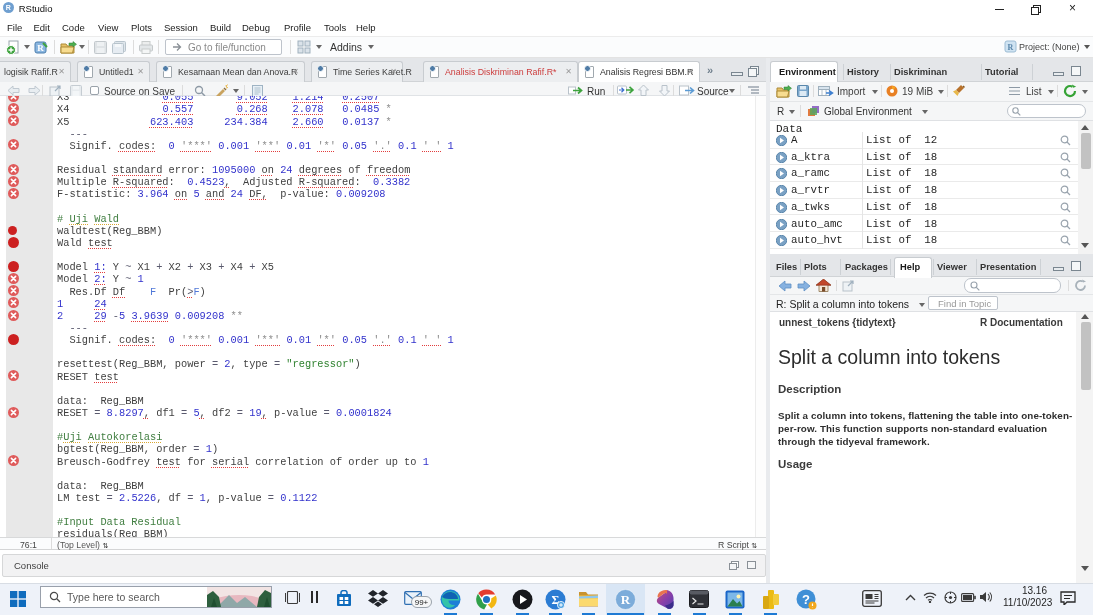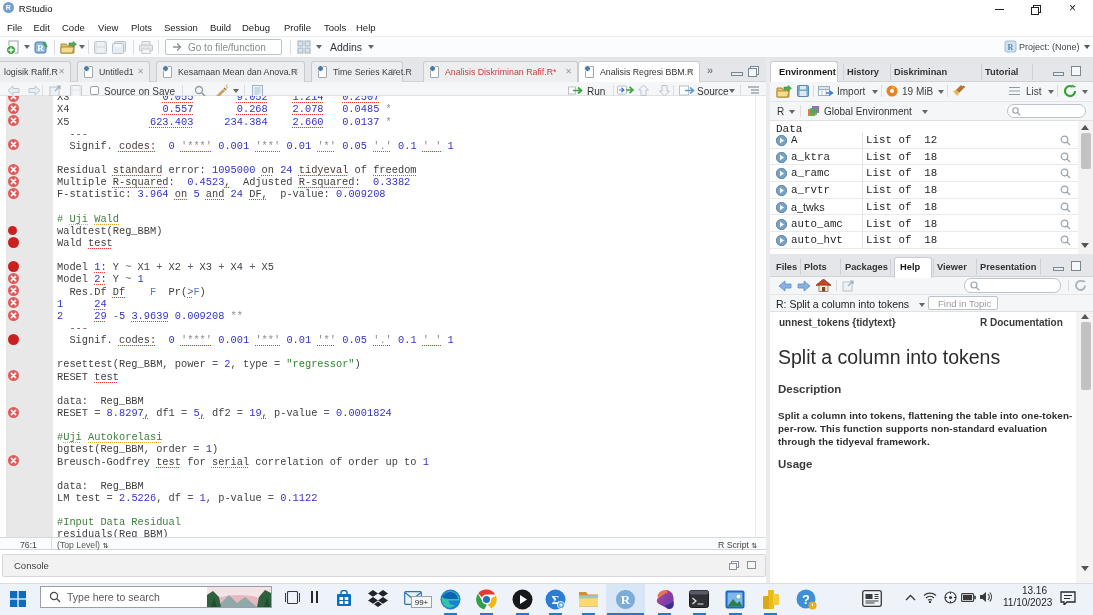--- a/index.html
+++ b/index.html
@@ -379,21 +379,21 @@
 <div class="bp" style="top:130.0px;width:9px;height:9px"></div>
 <div class="bp" style="top:141.1px;width:11px;height:11px"></div>
 <div class="bp" style="top:165.4px;width:11px;height:11px"></div>
 <div class="bp" style="top:238.3px;width:11px;height:11px"></div>
 <div id="code">X3               <span class="n sq">0.055</span>       <span class="n sq">9.052</span>    <span class="n sq">1.214</span>   <span class="n sq">0.2507</span>
 X4               <span class="n sq">0.557</span>       <span class="n sq">0.268</span>    <span class="n sq">2.078</span>   <span class="n">0.0485</span> <span class="q">*</span>
 X5             <span class="n sq">623.403</span>     <span class="n">234.384</span>    <span class="n sq">2.660</span>   <span class="n">0.0137</span> <span class="q">*</span>
   <span class="o">---</span>
   Signif. <span class="sq">codes:</span>  <span class="n">0</span> <span class="q sq">'***'</span> <span class="n">0.001</span> <span class="q sq">'**'</span> <span class="n">0.01</span> <span class="q sq">'*'</span> <span class="n">0.05</span> <span class="q sq">'.'</span> <span class="n">0.1</span> <span class="q sq">' '</span> <span class="n">1</span>
 
-Residual <span class="sq">standard</span> error: <span class="n">1095000</span> <span class="sq">on</span> <span class="n">24</span> <span class="sq">tidyeval</span> of <span class="sq">freedom</span>
+Residual <span class="sq">standard</span> error: <span class="n">1095000</span> <span class="sq">on</span> <span class="n">24</span> <span class="sq">degrees</span> of <span class="sq">freedom</span>
 Multiple <span class="sq">R-squared</span>:  <span class="n">0.4523</span><span class="sq">,</span>  Adjusted <span class="sq">R-squared</span>:  <span class="n">0.3382</span>
 F-statistic: <span class="n">3.964</span> <span class="sq">on</span> <span class="n">5</span> <span class="sq">and</span> <span class="n">24</span> <span class="sq">DF,</span>  p-value: <span class="n">0.009208</span>
 
 <span class="c"># </span><span class="c sqy">Uji</span><span class="c"> </span><span class="c sqy">Wald</span>
 waldtest(Reg_BBM)
 Wald <span class="sq">test</span>
 
 Model <span class="n sq">1:</span> Y <span class="o">~</span> X1 <span class="o">+</span> X2 <span class="o">+</span> X3 <span class="o">+</span> X4 <span class="o">+</span> X5
 Model <span class="n sq">2:</span> Y <span class="o">~</span> <span class="n">1</span>
   Res.Df <span class="sq">Df</span>    <span class="k">F</span>  Pr(<span class="o sq">&gt;</span><span class="k">F</span>)
@@ -587,21 +587,21 @@
         <path d="M7 7 L10 10" stroke="#9aa4ae" stroke-width="1.3"></path>
       </svg>
     </div>
 <div class="abs" style="left:770px;top:198.8px;width:308px;height:16.7px;border-bottom:1px solid #eaeaea"></div>
 <div class="abs" style="left:776px;top:201.8px">
       <svg width="11" height="11" viewBox="0 0 11 11">
         <circle cx="5.5" cy="5.5" r="5.2" fill="#7aa1c4" stroke="#5d88ad"></circle>
         <path d="M4 2.8 L8 5.5 4 8.2z" fill="#fff"></path>
       </svg>
     </div>
-<div class="abs" style="left:791px;top:200.8px;font-family:Liberation Sans, sans-serif;font-size:10.8px;color:#1f1f1f;white-space:pre">a_twks</div>
+<div class="abs" style="left:791px;top:200.8px;font-family:Liberation Mono, monospace;font-size:10.8px;color:#1f1f1f;white-space:pre">a_twks</div>
 <div class="abs" style="left:866px;top:200.8px;font-family:'Liberation Mono',monospace;font-size:10.8px;color:#1f1f1f;white-space:pre">List of  18</div>
 <div class="abs" style="left:1060px;top:201.8px">
       <svg width="11" height="11" viewBox="0 0 11 11">
         <circle cx="4.5" cy="4.5" r="3.3" fill="none" stroke="#9aa4ae" stroke-width="1.2"></circle>
         <path d="M7 7 L10 10" stroke="#9aa4ae" stroke-width="1.3"></path>
       </svg>
     </div>
 <div class="abs" style="left:770px;top:215.5px;width:308px;height:16.7px;border-bottom:1px solid #eaeaea"></div>
 <div class="abs" style="left:776px;top:218.5px">
       <svg width="11" height="11" viewBox="0 0 11 11">
@@ -760,21 +760,21 @@
       <svg width="20" height="18" viewBox="0 0 20 18">
         <path d="M5 0 L10 3.4 5 6.8 0 3.4z M15 0 L20 3.4 15 6.8 10 3.4z M5 7 L10 10.4 5 13.8 0 10.4z M15 7 L20 10.4 15 13.8 10 10.4z M10 11.5 L14 14.2 10 17 6 14.2z" fill="#20242a"></path>
       </svg>
     </div>
 <div class="abs" style="left:404px;top:591px">
       <svg width="18" height="14" viewBox="0 0 18 14">
         <rect x="0.7" y="0.7" width="16.6" height="12.6" rx="1" fill="#eaf2fa" stroke="#2f6fb2" stroke-width="1.2"></rect>
         <path d="M1 1.5 L9 8 L17 1.5" fill="none" stroke="#2f6fb2" stroke-width="1.2"></path>
       </svg>
     </div>
-<div class="abs" style="left:411px;top:596px;width:21px;height:12px;background:#f5f6f7;border:1px solid #9aa2ab;border-radius:0;font-size:8px;color:#222;text-align:center;line-height:11px">99+</div>
+<div class="abs" style="left:411px;top:596px;width:21px;height:12px;background:#f5f6f7;border:1px solid #9aa2ab;border-radius:6px;font-size:8px;color:#222;text-align:center;line-height:11px">99+</div>
 <div class="abs" style="left:440px;top:589px">
       <svg width="21" height="21" viewBox="0 0 21 21">
         <circle cx="10.5" cy="10.5" r="10" fill="#1d7fd6"></circle>
         <path d="M2 8 C4 2.5 10 0.8 14.5 3.2 C18.5 5.4 19.6 9 19.3 11.5 L8.5 11.5 C8.5 14 11 16.5 15 16 C12.5 19.5 6.5 19.8 3.8 16 C1.8 13.5 1.5 10.5 2 8z" fill="#34c3a9"></path>
         <path d="M2 8 C4.5 3 11 1.5 15 4.5 C17 6 18 8 18 10 L9 10 C6 10 3.5 9 2 8z" fill="#0f62b4"></path>
       </svg>
     </div>
 <div class="abs" style="left:476px;top:589px">
       <svg width="21" height="21" viewBox="0 0 21 21">
         <circle cx="10.5" cy="10.5" r="10" fill="#fff"></circle>

